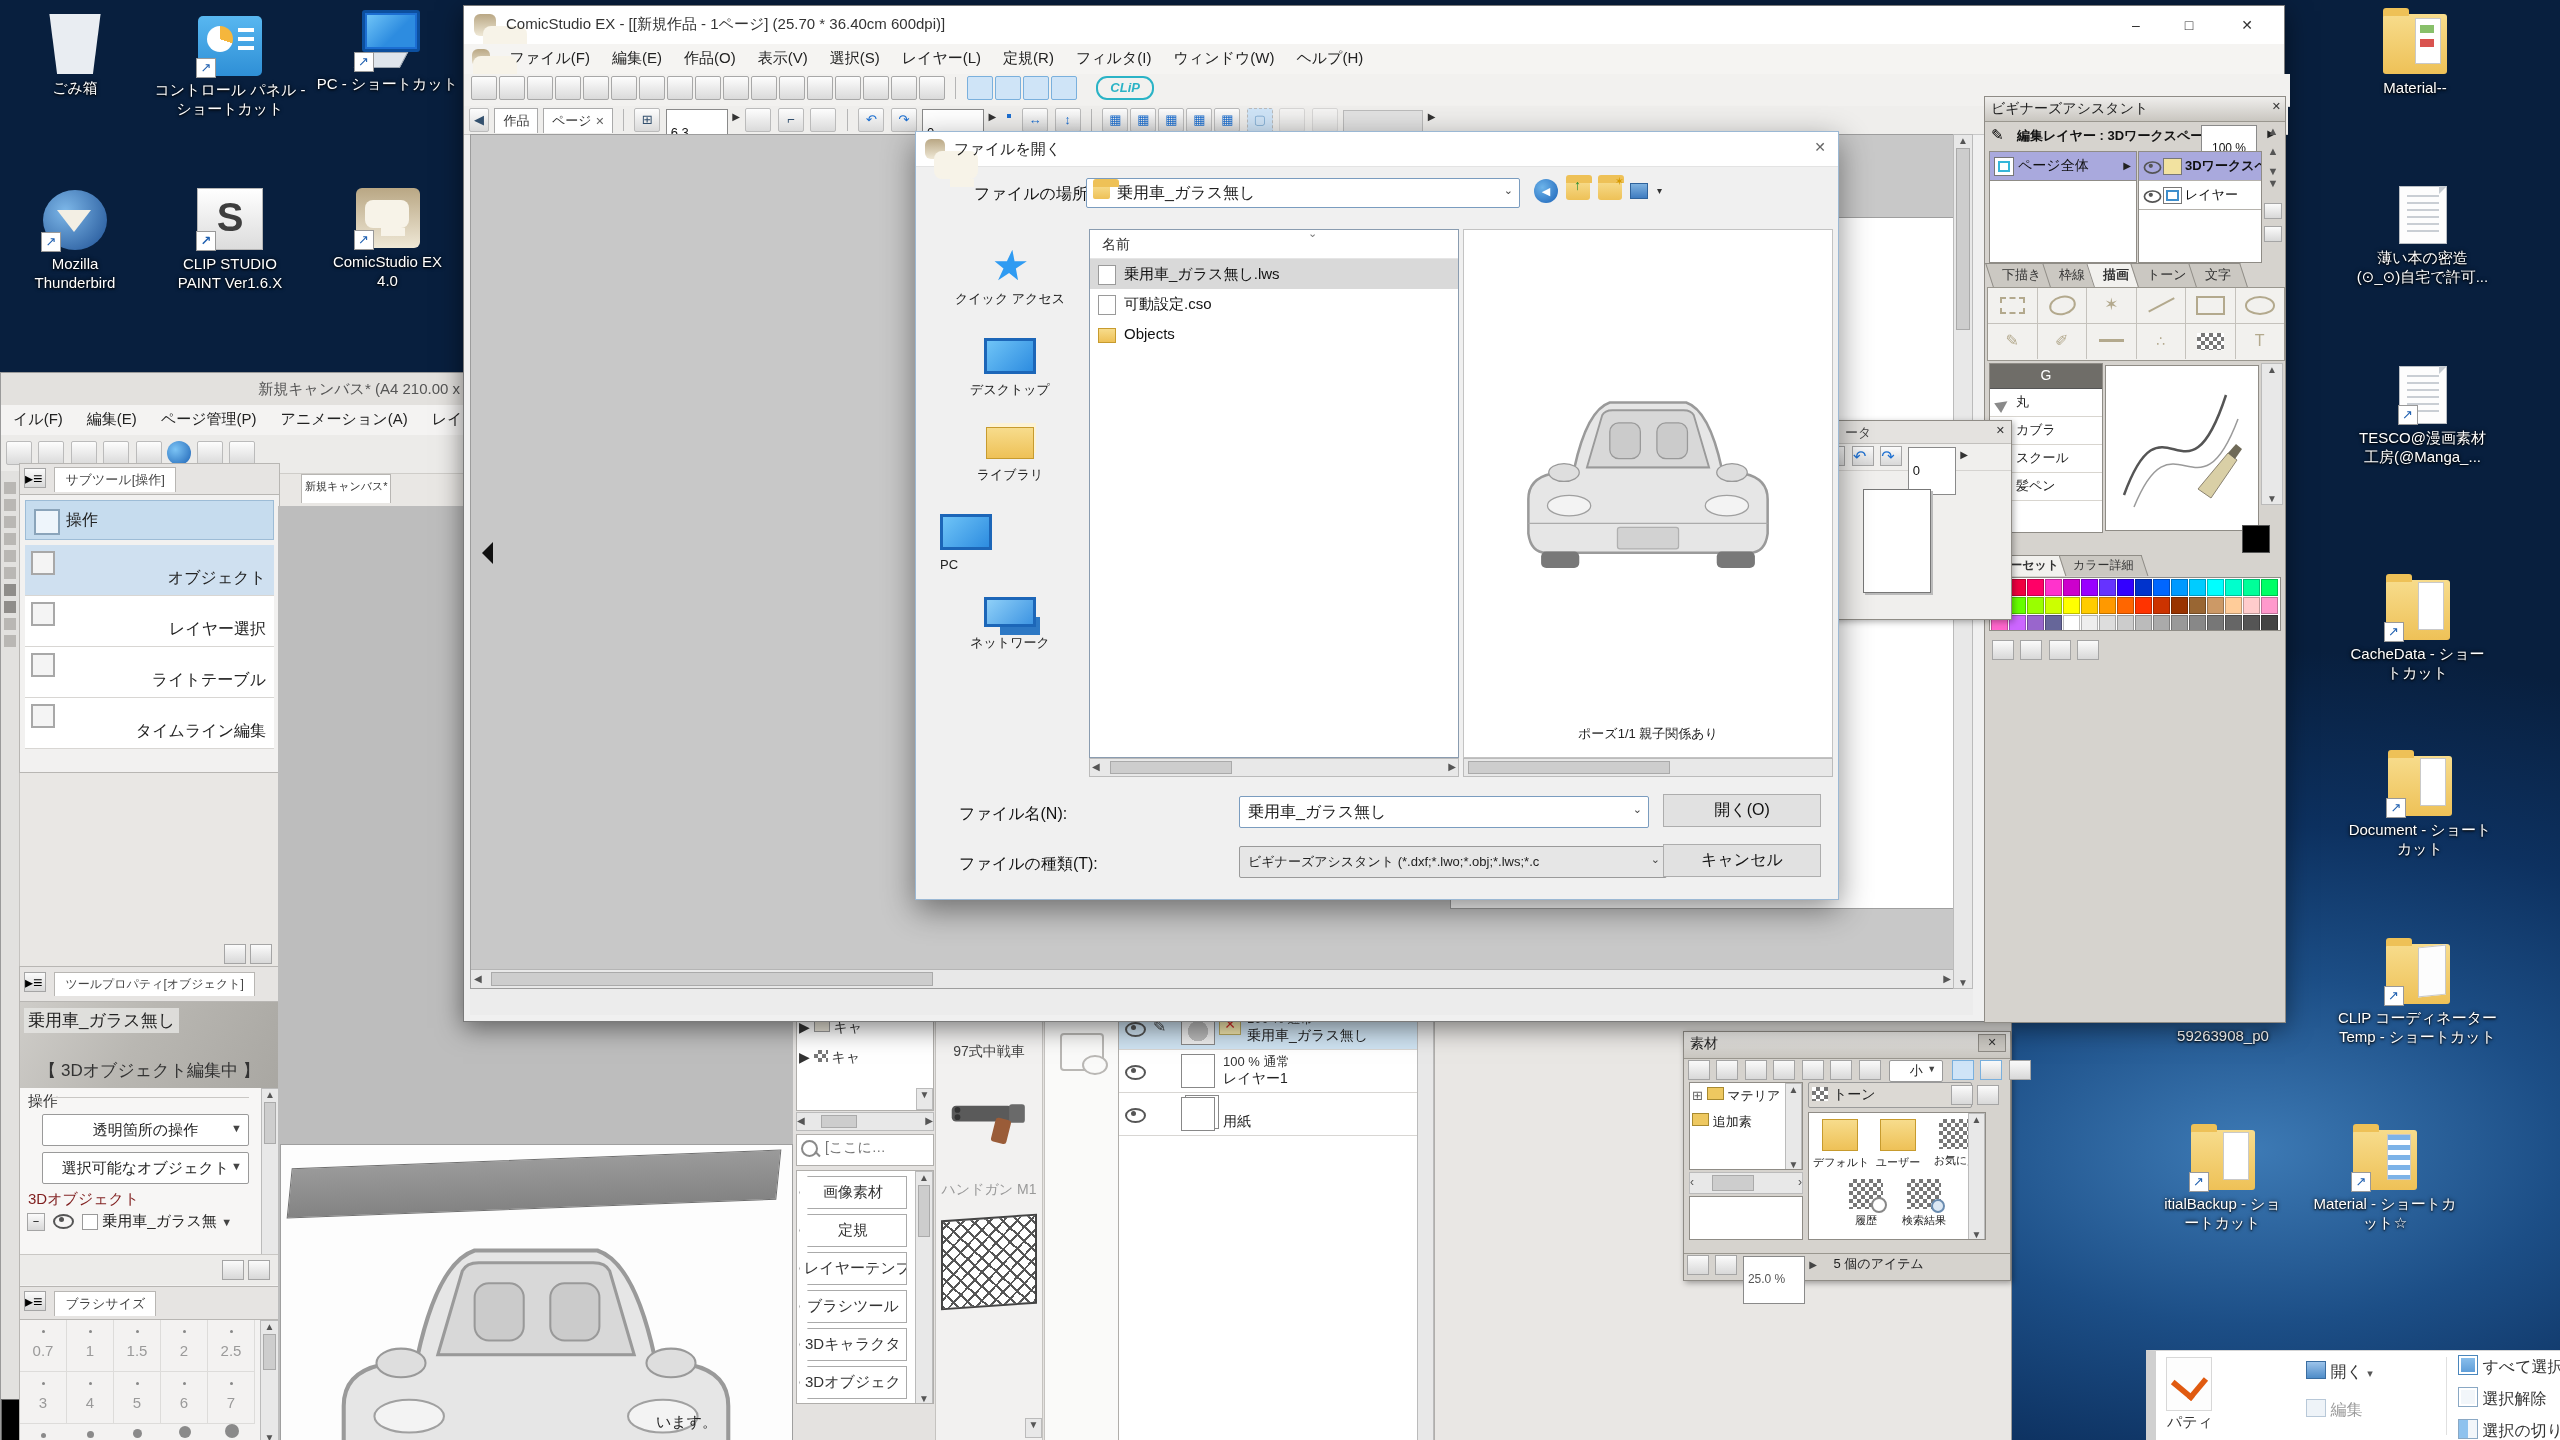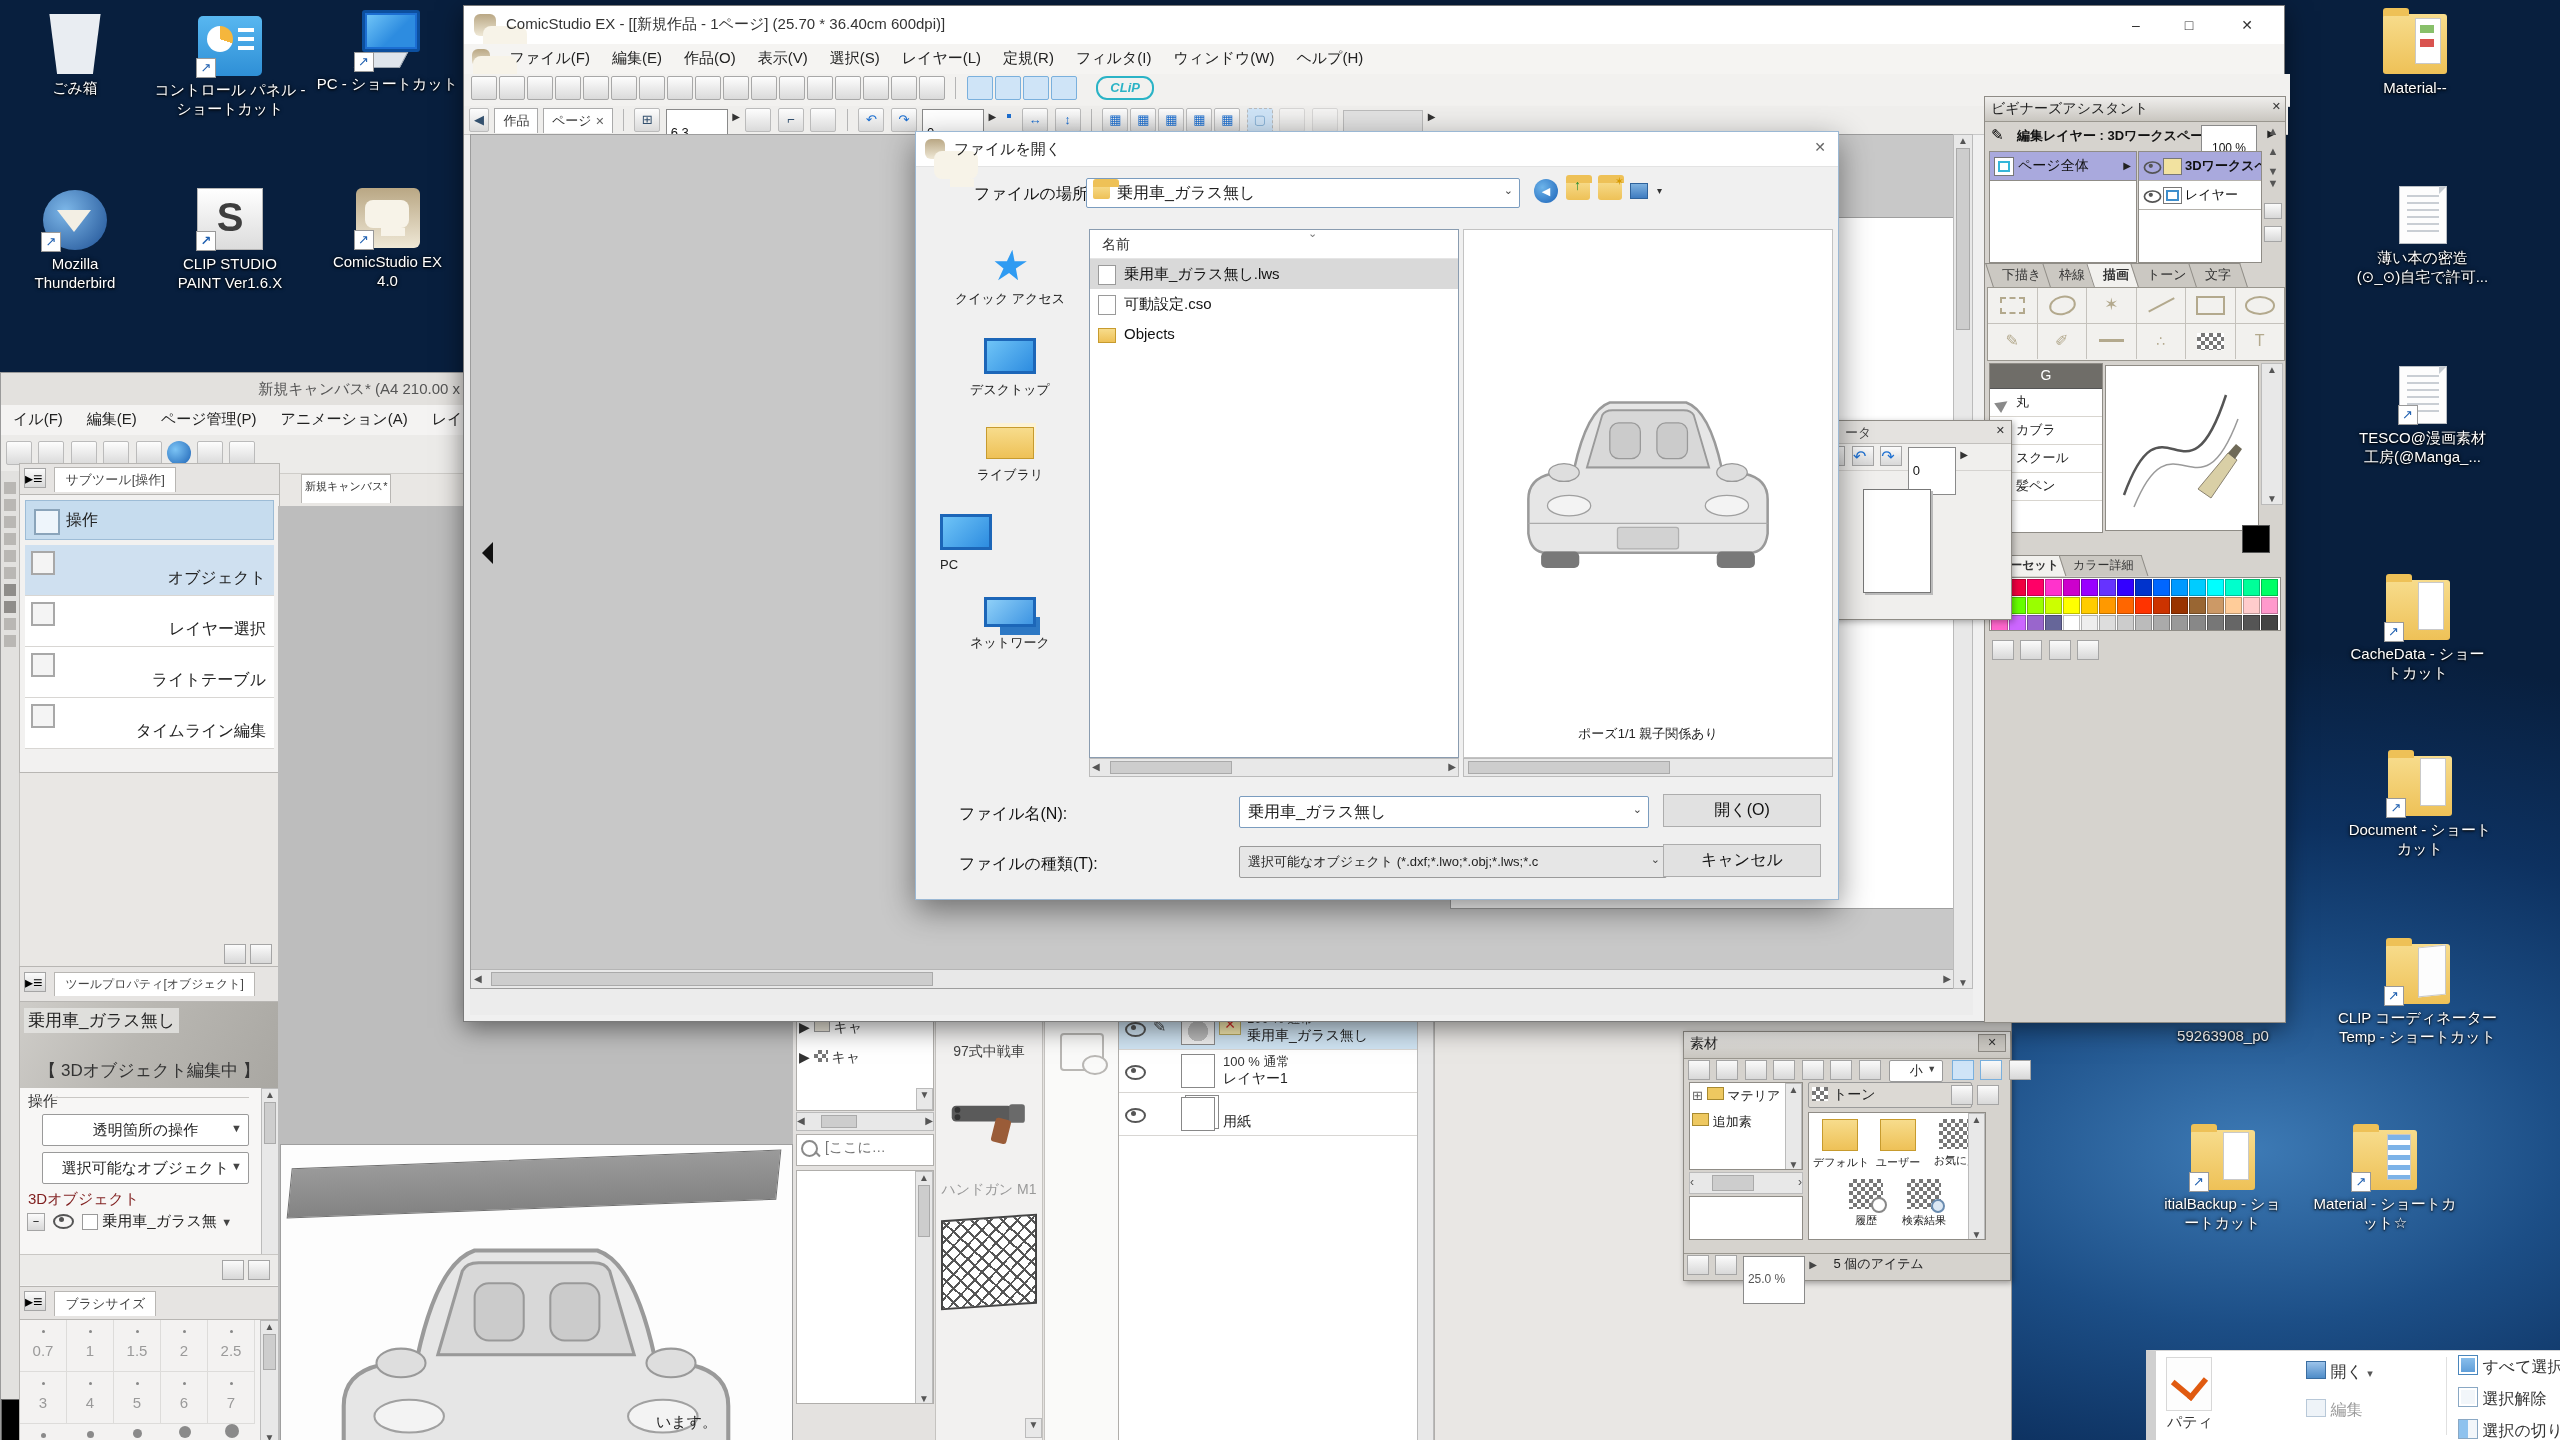--- a/index.html
+++ b/index.html
@@ -439,20 +439,28 @@
         <span class="arrowg" style="float:left;line-height:15px;">◀</span>
           <span class="arrowg" style="float:right;line-height:15px;">▶</span>
         <div class="thumb" style="width:34px;height:11px;margin:2px 0 0 24px;"></div>
       </div>
       <div class="abs" style="left:3px;top:128px;width:136px;height:30px;background:#fff;border:1px solid #b0aeab;">
         <span style="position:absolute;left:4px;top:5px;width:13px;height:13px;border:2px solid #8a8a8a;border-radius:50%;"></span>
         <span style="position:absolute;left:17px;top:18px;width:7px;height:2px;background:#8a8a8a;transform:rotate(45deg);"></span>
         <input style="position: absolute; left: 26px; top: 3px; width: 104px; border: none; outline: none; font-size: 14px; color: rgb(119, 119, 119); background: transparent; font-family: inherit;" placeholder="[ここに…">
       </div>
       <div class="abs" style="left:3px;top:164px;width:136px;height:232px;background:#fff;border:1px solid #b0aeab;overflow:hidden;">
+        <div style="display:block;width:112px;">
+          <div class="tag"><span>画像素材</span></div>
+            <div class="tag"><span>定規</span></div>
+            <div class="tag"><span>レイヤーテンプ</span></div>
+            <div class="tag"><span>ブラシツール</span></div>
+            <div class="tag"><span>3Dキャラクタ</span></div>
+            <div class="tag"><span>3Dオブジェク</span></div>
+        </div>
         <div class="scrollv" style="position:absolute;right:0;top:0;width:16px;height:100%;">
           <div class="arrowg">▲</div>
             <div class="thumb" style="height:50px;margin:2px;"></div>
           <div class="arrowg" style="position:absolute;bottom:0;left:0;right:0;">▼</div>
         </div>
       </div>
       <div class="abs" style="left:142px;top:0;width:106px;height:435px;background:#f2f1f0;border:1px solid #c5c3c0;overflow:hidden;">
         <div style="text-align:center;font-size:14px;color:#444;margin-top:36px;">97式中戦車</div>
         <svg width="86" height="62" viewBox="0 0 60 40" style="display:block;margin:28px auto 0;">
           <rect x="4" y="10" width="42" height="11" rx="3" fill="#5a5a5a"></rect>
@@ -915,21 +923,21 @@
       <div class="thumb" style="width:200px;height:11px;margin:2px 0 0 4px;"></div>
     </div>
 
     <span style="position:absolute;left:43px;top:672px;font-size:16px;color:#111;">ファイル名(N):</span>
     <div class="ddown" style="position:absolute;left:323px;top:664px;width:400px;height:30px;line-height:29px;font-size:16px;padding-left:8px;border-color:#7a9cbf;">
       <span>乗用車_ガラス無し</span><span class="ar">⌄</span>
     </div>
     <button style="position:absolute;left:747px;top:662px;width:158px;height:33px;background:#e1e1e1;border:1px solid #adadad;font-size:16px;color:#111;font-family:inherit;">開く(O)</button>
     <span style="position:absolute;left:43px;top:722px;font-size:16px;color:#111;">ファイルの種類(T):</span>
     <div class="ddown" style="position:absolute;left:323px;top:714px;width:400px;height:30px;line-height:29px;font-size:13px;padding:0 18px 0 8px;background:#e6e6e6;white-space:nowrap;overflow:hidden;">
-      <span>選択可能なオブジェクト (*.dxf;*.lwo;*.obj;*.lws;*.c</span><span class="ar">⌄</span>
+      <span>ビギナーズアシスタント (*.dxf;*.lwo;*.obj;*.lws;*.c</span><span class="ar">⌄</span>
     </div>
     <button style="position:absolute;left:747px;top:712px;width:158px;height:33px;background:#e1e1e1;border:1px solid #adadad;font-size:16px;color:#111;font-family:inherit;">キャンセル</button>
   </div>
 
   <div class="abs" style="left:2146px;top:1350px;width:414px;height:90px;background:#fff;border-top:1px solid #d5d5d5;border-left:10px solid #d0d0d0;z-index:7;">
     <div style="position:absolute;left:10px;top:6px;width:44px;height:52px;background:#fdfdfd;border:1px solid #d8d8d8;">
       <span style="position:absolute;left:6px;top:8px;width:26px;height:26px;border-bottom:7px solid #e05a10;border-right:7px solid #e05a10;transform:rotate(40deg) scale(.8);"></span>
     </div>
     <div style="position:absolute;left:4px;top:62px;width:60px;text-align:center;font-size:15px;color:#333;">パティ</div>
     <div style="position:absolute;left:150px;top:10px;font-size:16px;color:#333;">

